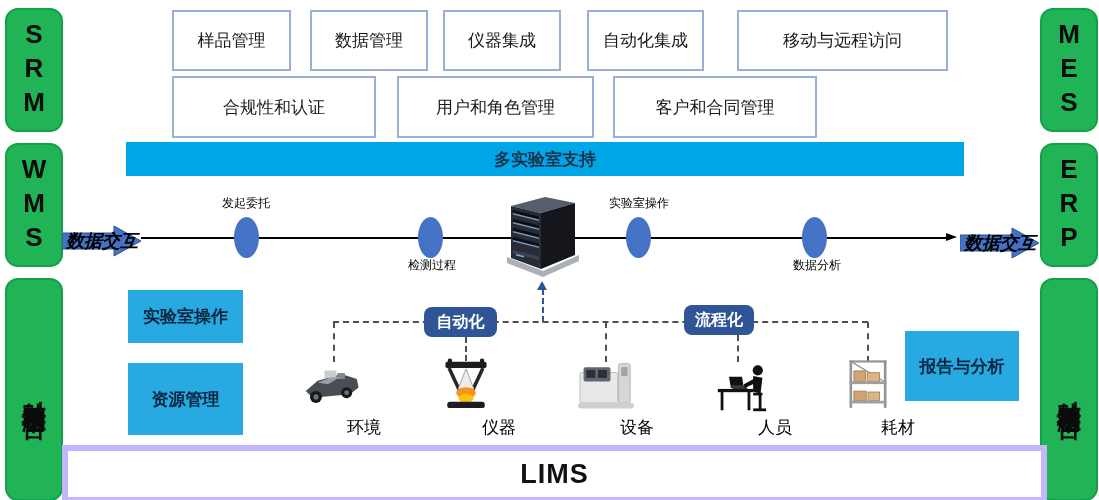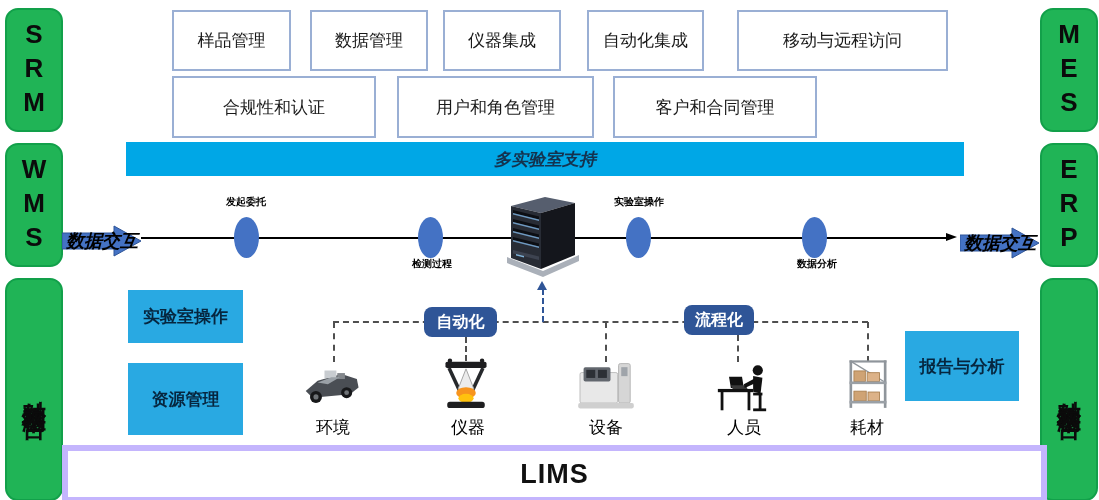--- a/index.html
+++ b/index.html
@@ -5,39 +5,39 @@
   html,body{margin:0;padding:0;background:#fff;}
   .stage{position:relative;width:1099px;height:500px;background:#fff;overflow:hidden;
          font-family:"Liberation Sans","DejaVu Sans",sans-serif;}
   .green{position:absolute;width:54px;background:#20B456;border:2px solid #12A04A;border-radius:13px;
          display:flex;align-items:center;justify-content:center;color:#0b0b0b;font-weight:600;}
   .vtext{writing-mode:vertical-lr;text-orientation:upright;font-size:26px;letter-spacing:4px;line-height:1;}
   .vtext.small{font-size:24px;letter-spacing:3px;}
   .module{position:absolute;background:#fff;border:2px solid #9AAFD4;display:flex;align-items:center;
           justify-content:center;font-size:17px;color:#1a1a1a;}
   .banner{position:absolute;left:126px;top:142px;width:838px;height:34px;background:#00A7E6;
-          display:flex;align-items:center;justify-content:center;font-size:17px;font-weight:600;color:#14324E;font-style:italic;}
+          display:flex;align-items:center;justify-content:center;font-size:17px;font-weight:600;color:#14324E;}
   .flowline{position:absolute;left:141px;top:237px;width:807px;border-top:2px solid #000;}
   .flow-arrowhead{position:absolute;left:946px;top:233px;width:0;height:0;
           border-left:11px solid #000;border-top:4px solid transparent;border-bottom:4px solid transparent;}
   .ellipse{position:absolute;width:25px;height:41px;background:#4472C4;border-radius:50%;top:217px;}
-  .stage-label{position:absolute;transform:translateX(-50%);font-size:10px;color:#000;white-space:nowrap;font-weight:bold;}
+  .stage-label{position:absolute;transform:translateX(-50%);font-size:12px;color:#000;white-space:nowrap;}
   .io{position:absolute;width:80px;height:34px;}
   .io .txt{position:absolute;left:-6px;top:5px;width:92px;text-align:center;font-size:18px;font-weight:700;color:#000;font-style:italic;}
   .pill{position:absolute;height:30px;background:#2F5597;color:#fff;border-radius:8px;display:flex;
         align-items:center;justify-content:center;font-size:16px;font-weight:600;z-index:4;}
   .dash-h{position:absolute;border-top:2px dashed #4F4F4F;}
   .dash-v{position:absolute;border-left:2px dashed #4F4F4F;}
   .dash-v-blue{position:absolute;border-left:2px dashed #2F5597;}
   .up-arrowhead{position:absolute;left:537px;top:281px;width:0;height:0;
         border-bottom:9px solid #2F5597;border-left:5.5px solid transparent;border-right:5.5px solid transparent;}
   .panel{position:absolute;background:#29A9E2;display:flex;align-items:center;justify-content:center;
          font-size:17px;font-weight:600;color:#06263F;}
   .res-icon{position:absolute;transform:translateX(-50%);z-index:3;}
-  .res-label{position:absolute;transform:translateX(-50%);top:416px;font-size:17px;color:#000;white-space:nowrap;}
+  .res-label{position:absolute;transform:translateX(-50%);top:416px;font-size:17px;color:#000;white-space:nowrap;margin-left:31px;}
   .lims-box{position:absolute;left:62px;top:445px;width:973px;height:46px;background:#fff;border:6px solid #c4b5fd;
          display:flex;align-items:center;justify-content:center;font-size:27px;font-weight:700;
          letter-spacing:1px;color:#111;}
   .server{position:absolute;left:502px;top:194px;z-index:3;}
 </style>
 </head>
 <body>
 
 <div class="stage">
 

